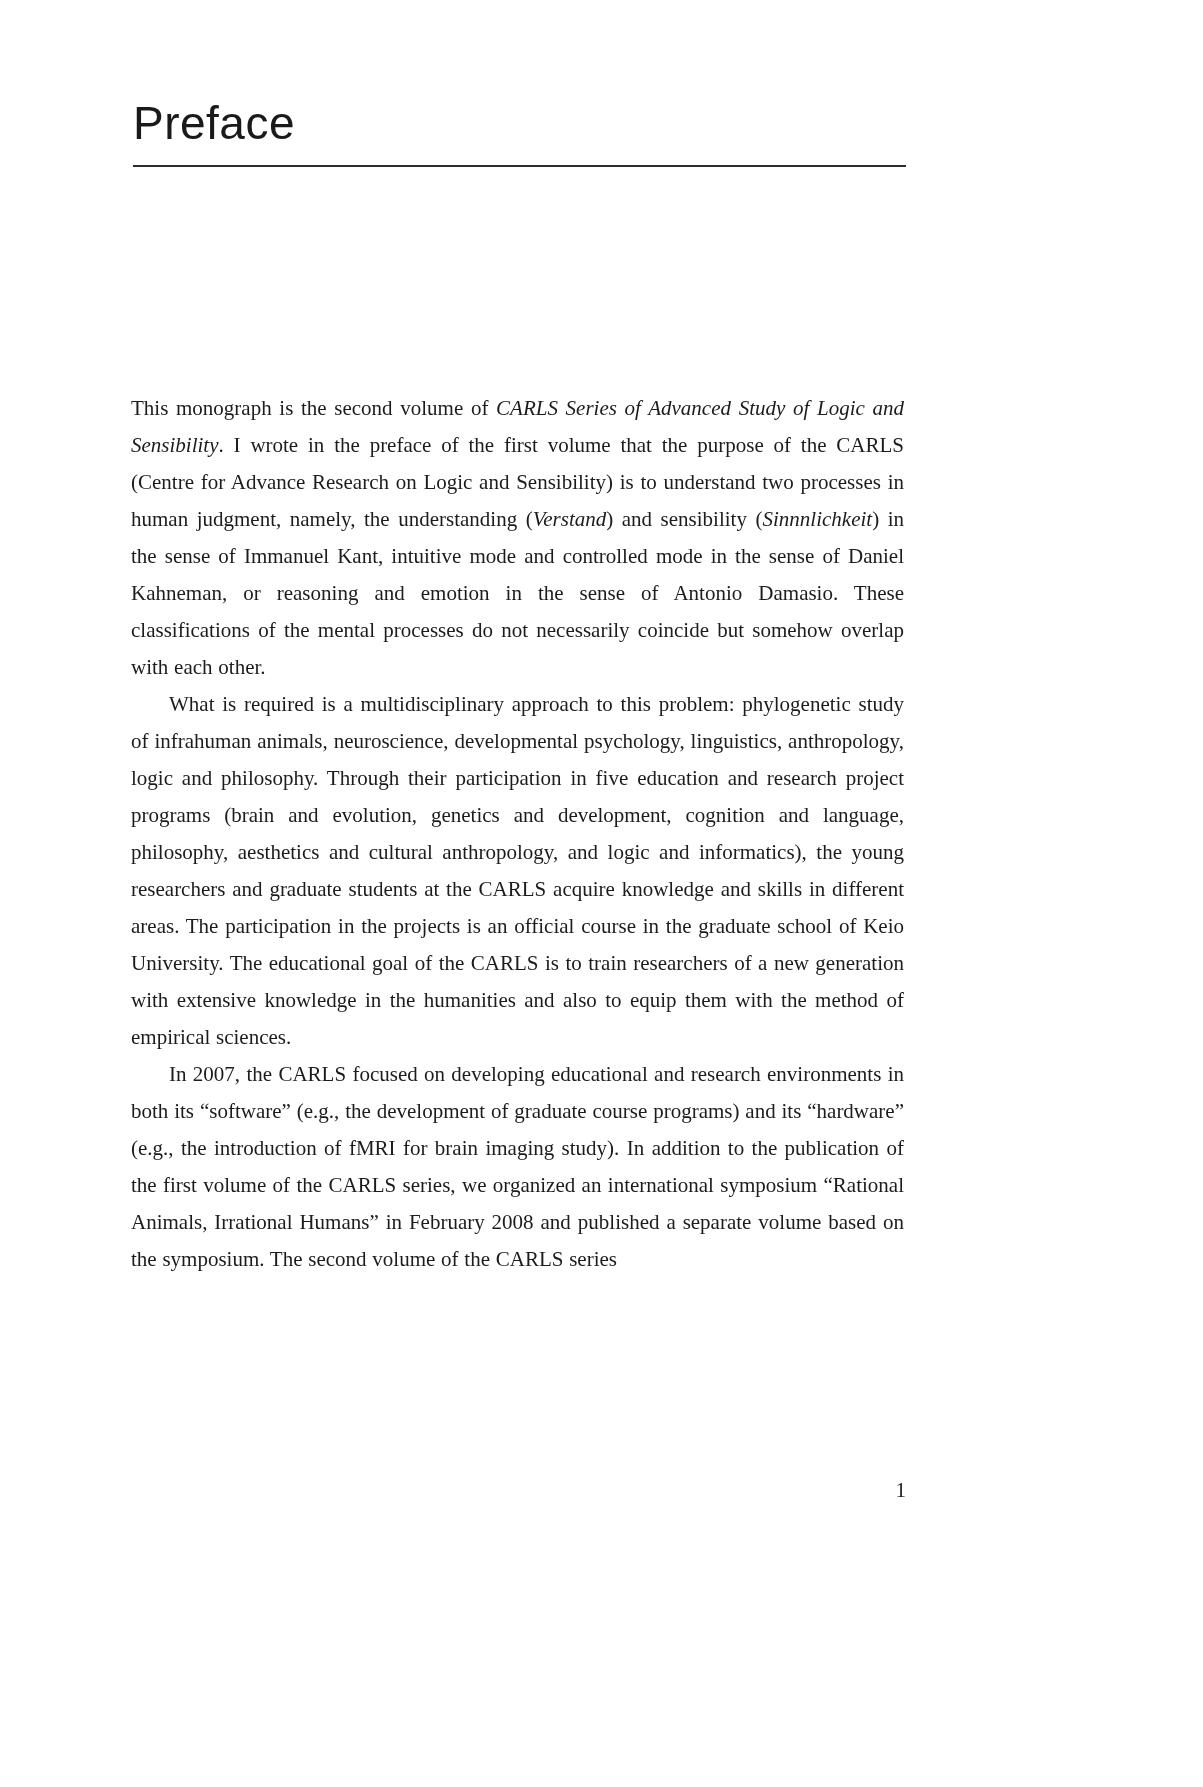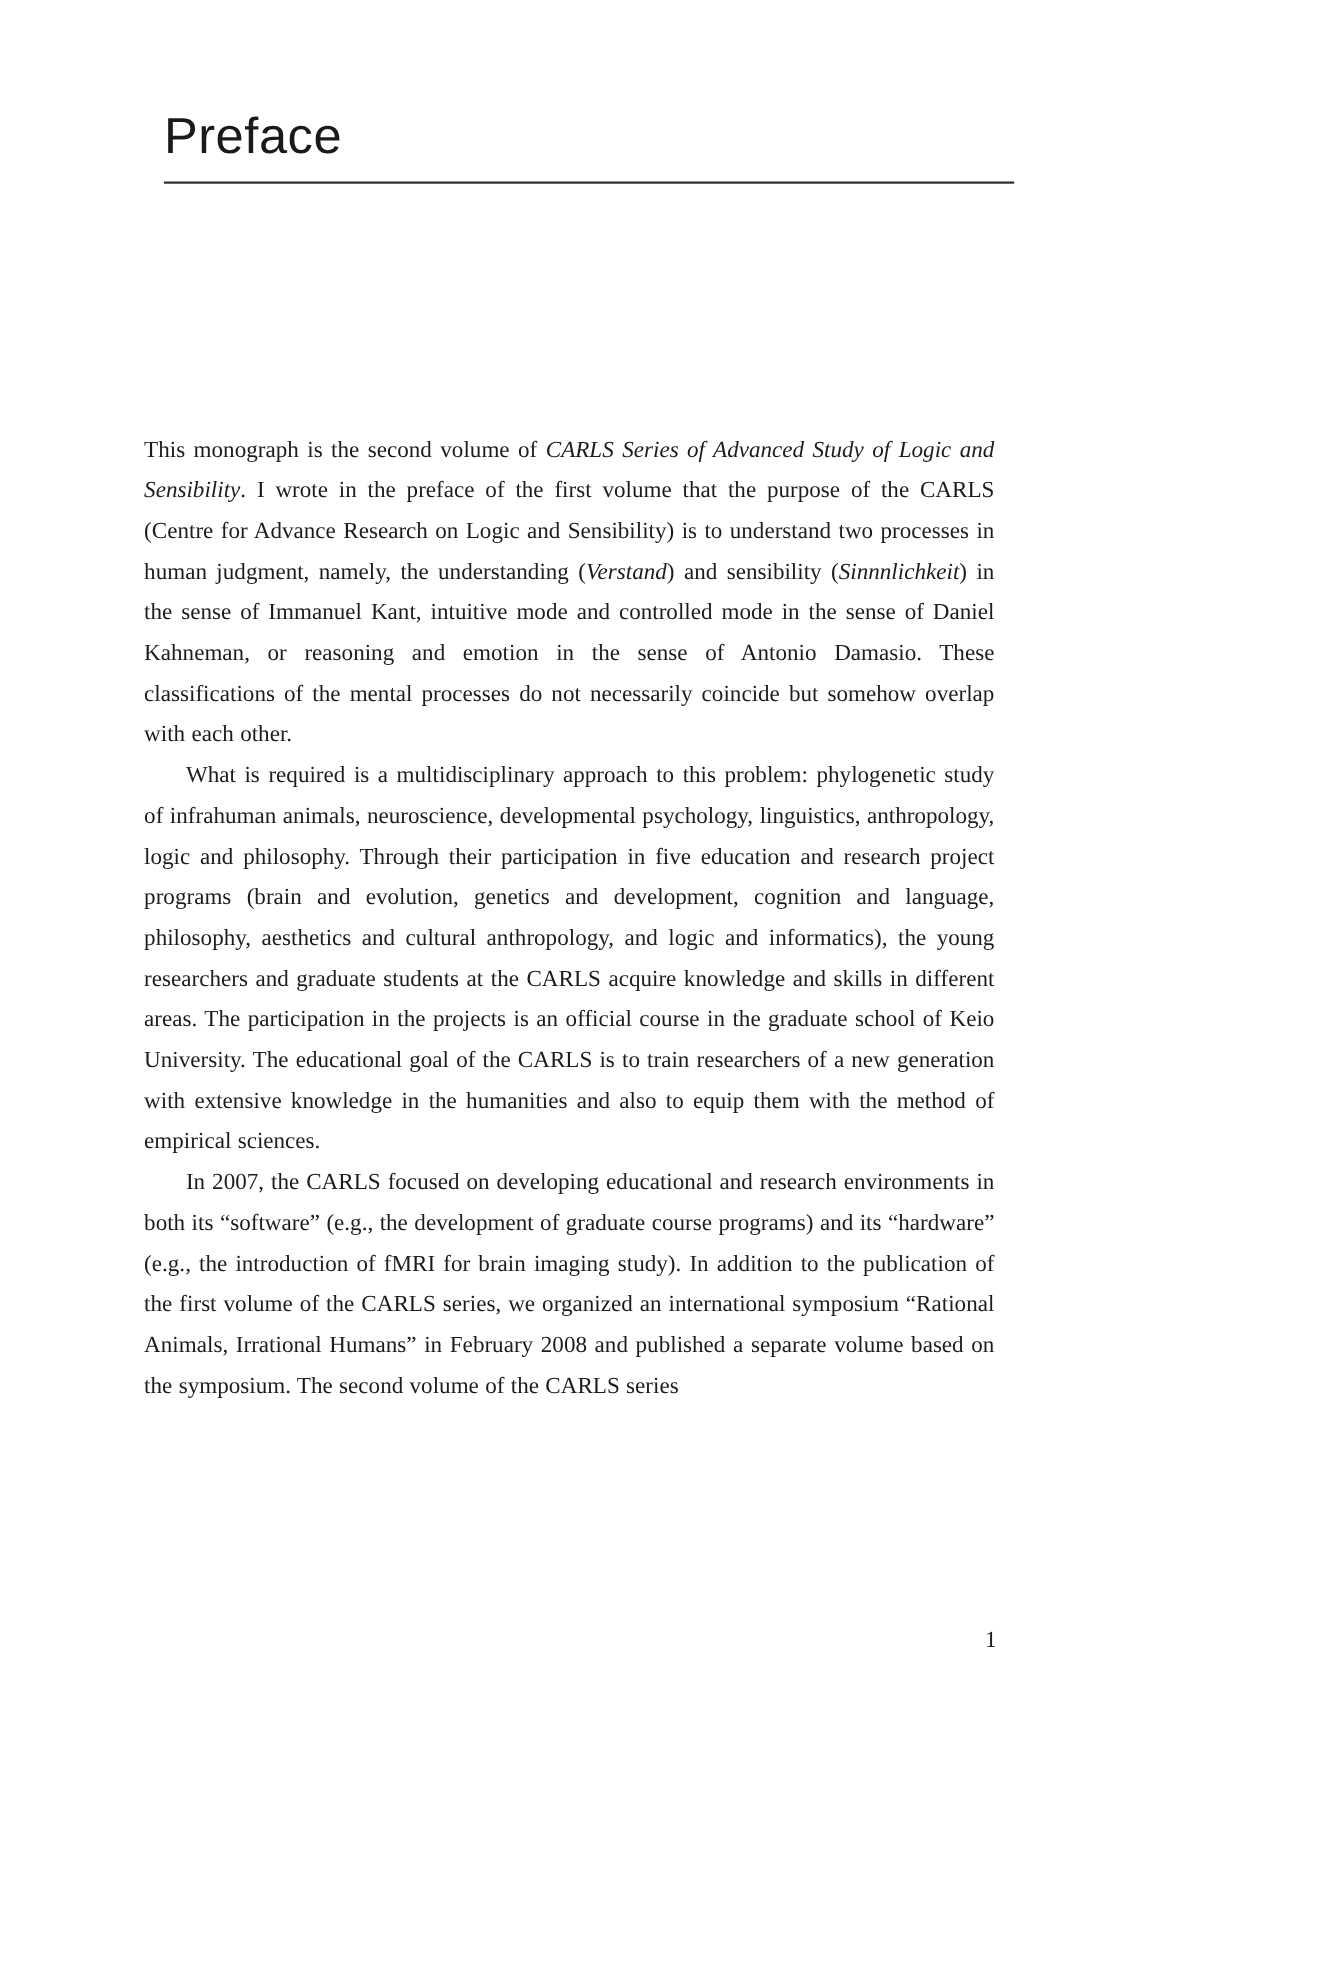--- a/index.html
+++ b/index.html
@@ -17,21 +17,20 @@
     font-family: "Liberation Serif", serif;
     color: #1c1c1c;
   }
   .title-block {
     position: absolute;
     left: 133px;
     top: 98px;
     width: 773px;
     padding-bottom: 16px;
     border-bottom: 2px solid #2b2b2b;
-    margin-left: 16px;
   }
   .title-block h1 {
     margin: 0;
     font-family: "Liberation Sans", sans-serif;
     font-weight: 400;
     font-size: 46px;
     line-height: 1.1;
     color: #1a1a1a;
     letter-spacing: 0.5px;
   }

